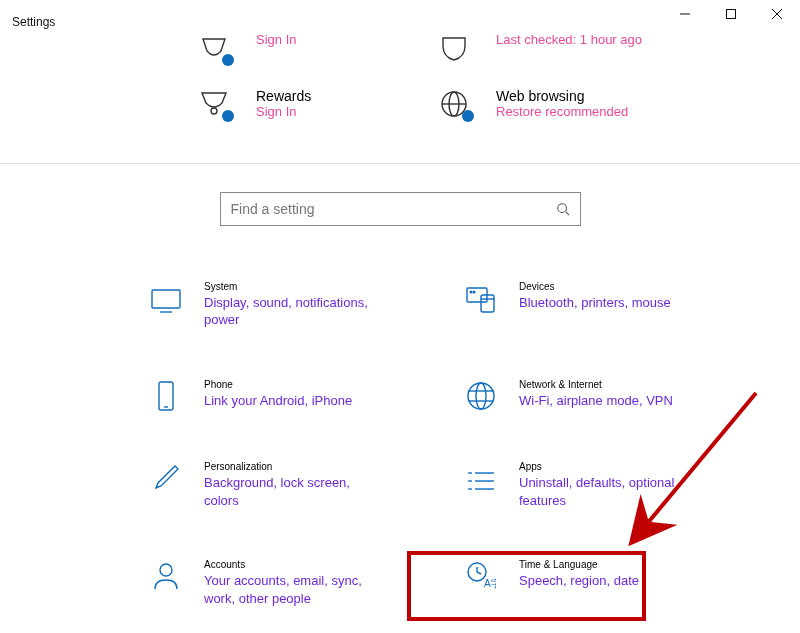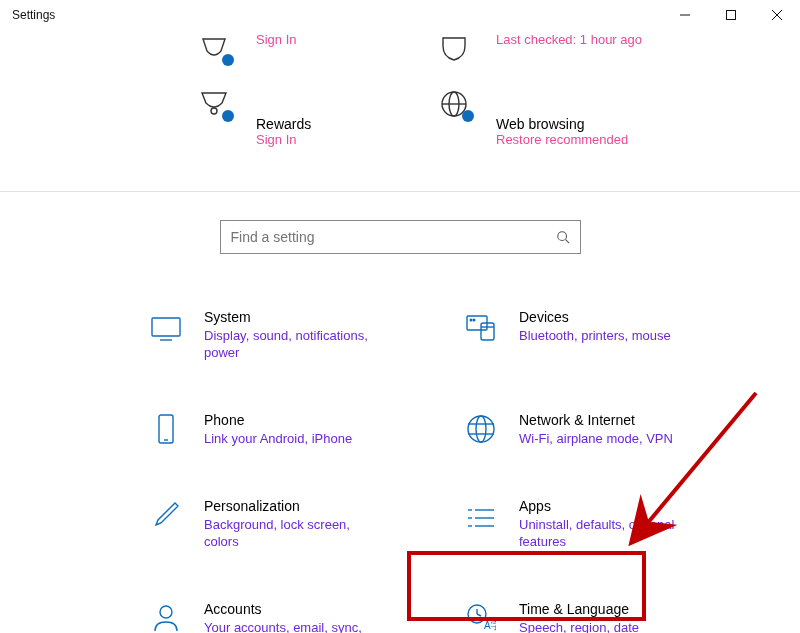--- a/index.html
+++ b/index.html
@@ -7,21 +7,21 @@
     font-family: "Segoe UI", -apple-system, sans-serif;
     background: #fff;
     color: #000;
     width: 800px;
     height: 633px;
     position: relative;
     overflow: hidden;
   }
   .titlebar {
     display: flex;
-    align-items: center;
+    align-items: flex-end;
     height: 30px;
     padding: 0 0 0 12px;
     border-bottom: 1px solid transparent;
   }
   .titlebar-title { font-size: 12px; color: #111; }
   .titlebar-buttons { margin-left: auto; display: flex; }
   .titlebar-btn {
     width: 46px; height: 30px;
     display: flex; align-items: center; justify-content: center;
     color: #111;
@@ -42,21 +42,21 @@
     align-items: flex-start;
     gap: 24px;
     padding: 12px 0;
   }
   .top-icon-wrap { width: 36px; height: 32px; position: relative; display:flex; align-items:center; justify-content:center;}
   .blue-dot {
     position: absolute; bottom: -2px; right: -2px;
     width: 12px; height: 12px; border-radius: 50%;
     background: #0f6cbd;
   }
-  .top-item .title { font-size: 14px; color:#000;margin-top:28px; }
+  .top-item .title { font-size: 14px; color:#000; }
   .top-item .sub { font-size: 13px; color:#ec4899; line-height:1.3; }
   .search-wrap { display:flex; justify-content:center; margin-top: 28px; }
   .search {
     width: 361px; height: 34px;
     border: 1px solid #888;
     display: flex; align-items: center;
     padding: 0 10px;
   }
   .search input {
     border: none; outline: none; flex: 1;
@@ -72,21 +72,21 @@
     width: 780px;
   }
   .cat {
     display: flex;
     gap: 22px;
     align-items: flex-start;
     width: 280px;
   }
   .cat-icon { width: 32px; height: 32px; flex-shrink: 0; display:flex; align-items:flex-end; justify-content:center;}
   .cat-icon svg { stroke:#0f6cbd; fill:none; stroke-width:1.4; }
-  .cat-title { font-size: 14px; color:#000; }
+  .cat-title { font-size: 10px; color:#000; }
   .cat-sub { font-size: 13px; color:#6d28d9; margin-top:2px; line-height:1.35; max-width:180px;}
   .highlight-box {
     position: absolute;
     border: 4px solid #c00000;
     pointer-events: none;
   }
   .arrow {
     position: absolute;
     pointer-events: none;
   }

